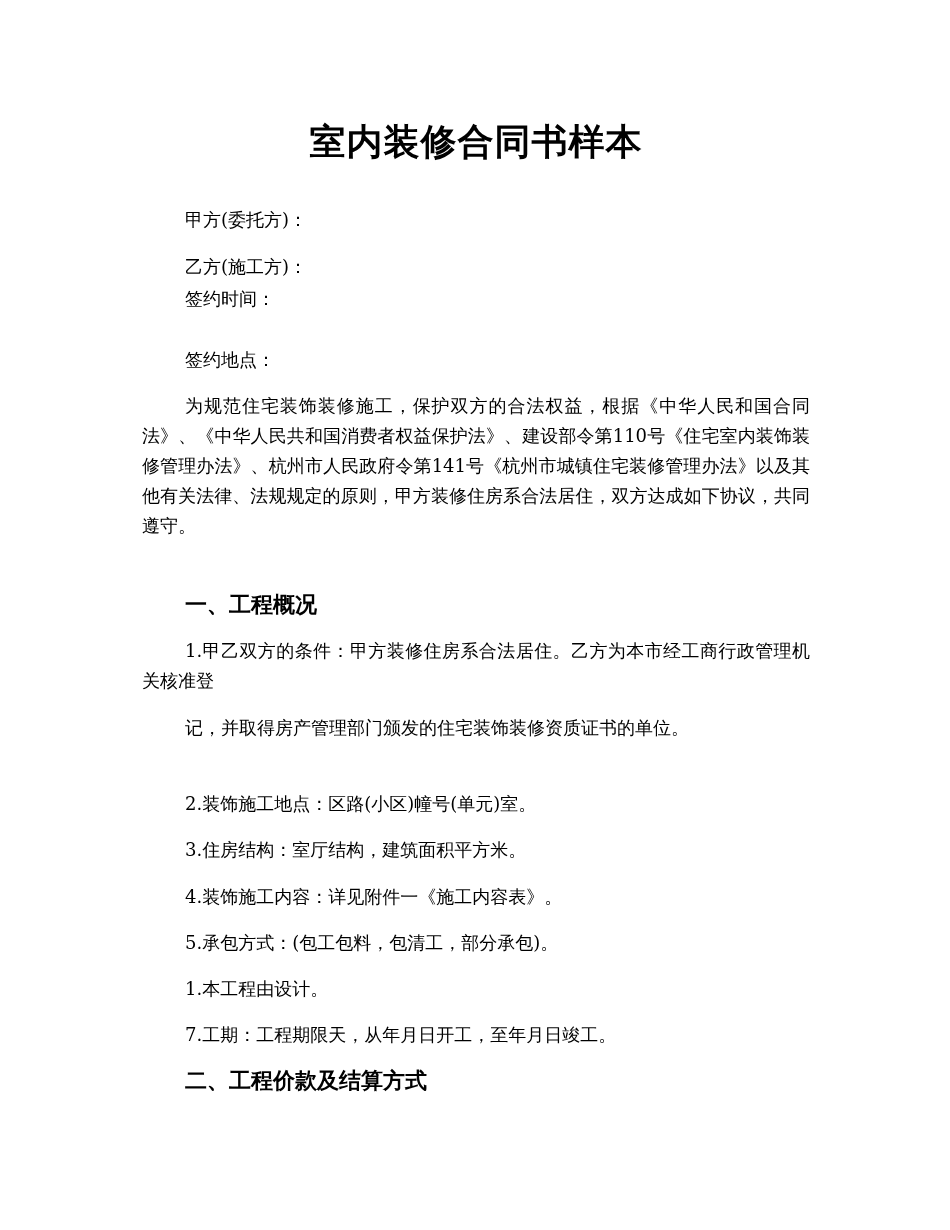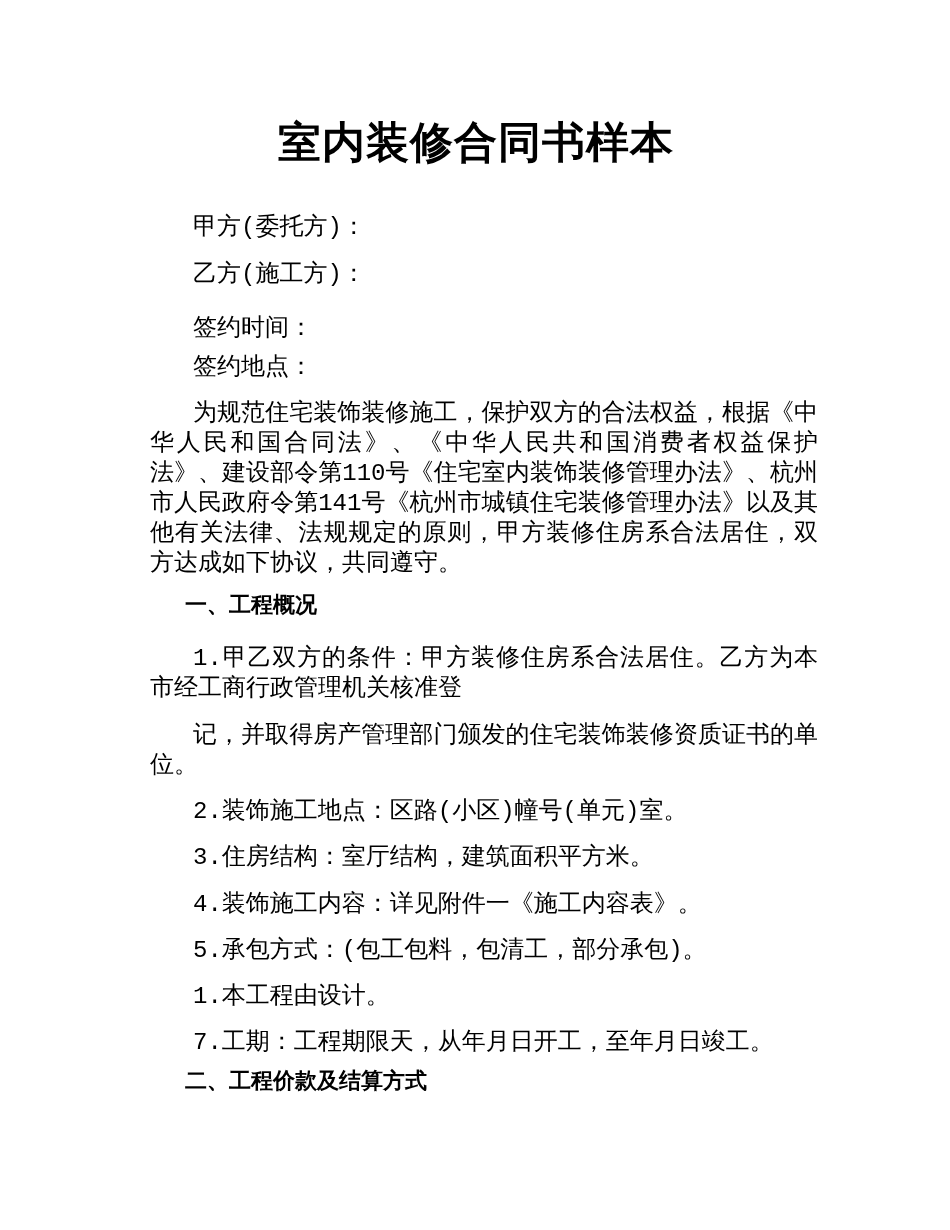--- a/index.html
+++ b/index.html
@@ -22,37 +22,36 @@
       width: 668px;
     }
     .title {
       position: absolute;
       left: 0;
       width: 668px;
       top: 117px;
       text-align: center;
       font-family: "DejaVu Sans", "Liberation Sans", sans-serif;
       font-weight: bold;
-      font-size: 43px;
+      font-size: 36px;
       line-height: 50px;
       letter-spacing: 1px;
       margin: 0;
     }
     .para {
       position: absolute;
       left: 0;
       width: 668px;
-      font-size: 24px;
+      font-size: 18px;
       line-height: 30px;
       text-indent: 43px;
-      margin: 8px;
+      margin: 0;
       text-align: justify;
       text-align-last: left;
       word-break: break-all;
-      font-family: Liberation Mono, monospace;
     }
     .heading {
       position: absolute;
       left: 0;
       width: 668px;
       font-family: "DejaVu Sans", "Liberation Sans", sans-serif;
       font-weight: bold;
       font-size: 22px;
       line-height: 30px;
       text-indent: 43px;
@@ -60,21 +59,21 @@
     }
   </style>
 </head>
 <body>
 
 <div class="page">
   <h1 class="title">室内装修合同书样本</h1>
 
   <p class="para" style="top:205px;">甲方(委托方)：</p>
   <p class="para" style="top:252px;">乙方(施工方)：</p>
-  <p class="para" style="top:306px;">签约时间：</p>
+  <p class="para" style="top:284px;">签约时间：</p>
   <p class="para" style="top:345px;">签约地点：</p>
 
   <p class="para" style="top:391px;">为规范住宅装饰装修施工，保护双方的合法权益，根据《中华人民和国合同法》、《中华人民共和国消费者权益保护法》、建设部令第110号《住宅室内装饰装修管理办法》、杭州市人民政府令第141号《杭州市城镇住宅装修管理办法》以及其他有关法律、法规规定的原则，甲方装修住房系合法居住，双方达成如下协议，共同遵守。</p>
 
   <h2 class="heading" style="top:590px;">一、工程概况</h2>
 
   <p class="para" style="top:636px;">1.甲乙双方的条件：甲方装修住房系合法居住。乙方为本市经工商行政管理机关核准登</p>
   <p class="para" style="top:713px;">记，并取得房产管理部门颁发的住宅装饰装修资质证书的单位。</p>
   <p class="para" style="top:789px;">2.装饰施工地点：区路(小区)幢号(单元)室。</p>
   <p class="para" style="top:835px;">3.住房结构：室厅结构，建筑面积平方米。</p>

